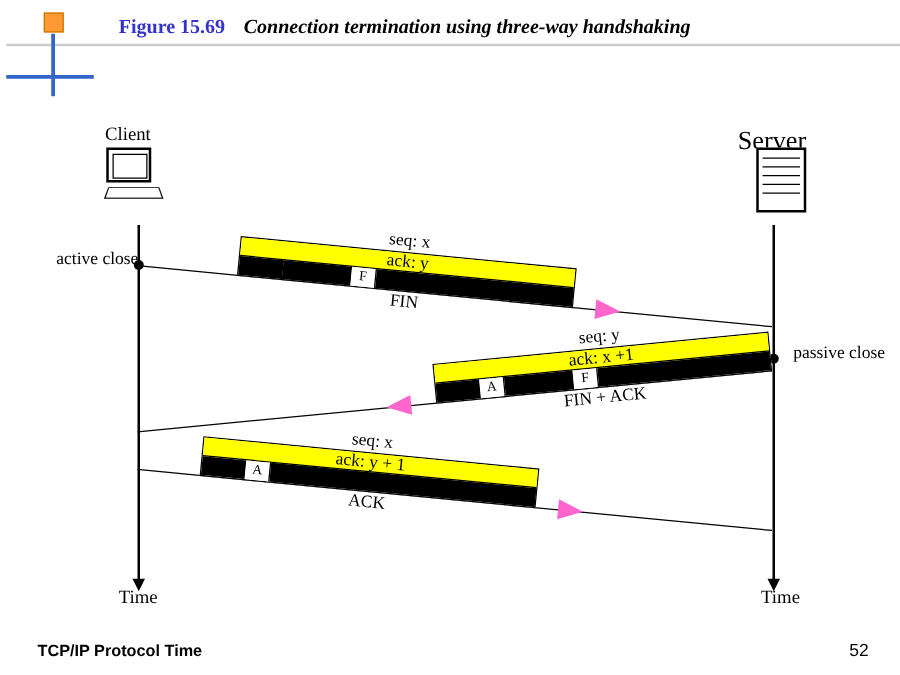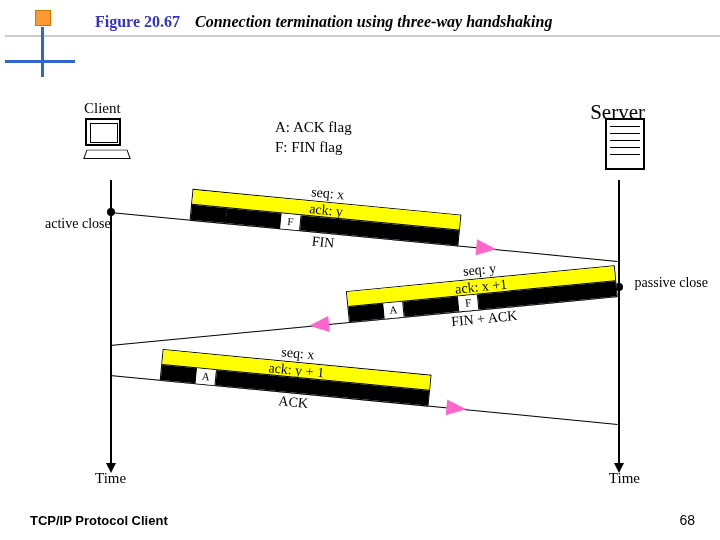--- a/index.html
+++ b/index.html
@@ -29,21 +29,21 @@
     .server-box { width: 40px; height: 52px; border: 2px solid #000; background: #fff; }
     .server-slot { height: 5px; border-bottom: 1px solid #000; margin: 2px 3px; }
     
     .axis-client { position: absolute; left: 50px; top: 80px; width: 2px; height: 285px; background: #000; }
     .axis-server { position: absolute; right: 40px; top: 80px; width: 2px; height: 285px; background: #000; }
     .arrow-down { width: 0; height: 0; border-left: 5px solid transparent; border-right: 5px solid transparent; border-top: 10px solid #000; position: absolute; }
     
     .time-l { position: absolute; left: 35px; top: 370px; font-size: 15px; }
     .time-r { position: absolute; right: 20px; top: 370px; font-size: 15px; }
     
-    .active-close { position: absolute; left: -15px; top: 100px; font-size: 14px; text-align: center; line-height: 1.1; margin-top: 16px; }
+    .active-close { position: absolute; left: -15px; top: 100px; font-size: 14px; text-align: center; line-height: 1.1; }
     .passive-close { position: absolute; right: -48px; top: 175px; font-size: 14px; text-align: right; line-height: 1.1; }
     
     .legend { position: absolute; left: 215px; top: 18px; font-size: 15px; line-height: 1.3; }
     
     .dot { width: 8px; height: 8px; background: #000; border-radius: 50%; position: absolute; }
     
     .segment { position: absolute; transform-origin: left center; }
     .seg-line { position: absolute; width: 100%; height: 1px; background: #000; top: 50%; }
     .seg-box { position: absolute; border: 1px solid #000; background: #fff; }
     .seg-yellow { background: #ffff00; height: 15px; border-bottom: 1px solid #000; }
@@ -59,21 +59,21 @@
     .page-num { position: absolute; bottom: 12px; right: 25px; font-size: 14px; font-family: Arial, sans-serif; }
   </style>
 </head>
 <body>
 
 <div class="header">
   <div class="header-bullet"></div>
   <div class="header-line-h"></div>
   <div class="header-line-v"></div>
   <div class="header-line-h2"></div>
-  <div class="fig-num">Figure 20.67</div>
+  <div class="fig-num">Figure 15.69</div>
   <div class="fig-title">Connection termination using three-way handshaking</div>
 </div>
 
 <div class="diagram">
   <div class="client-label">Client</div>
   <div class="server-label">Server</div>
 
   <div class="client-icon">
     <div class="monitor"></div>
     <div class="keyboard"></div>
@@ -81,24 +81,20 @@
   <div class="server-icon">
     <div class="server-box">
       <div class="server-slot"></div>
         <div class="server-slot"></div>
         <div class="server-slot"></div>
       <div class="server-slot"></div>
         <div class="server-slot"></div>
     </div>
   </div>
 
-  <div class="legend">
-    <div>A: ACK flag</div>
-    <div>F: FIN flag</div>
-  </div>
 
   <div class="axis-client"></div>
   <div class="arrow-down" style="left:46px; top:363px;"></div>
   <div class="axis-server"></div>
   <div class="arrow-down" style="right:36px; top:363px;"></div>
 
   <div class="time-l">Time</div>
   <div class="time-r">Time</div>
 
   <div class="active-close">
@@ -160,14 +156,14 @@
         <div class="flag-cell flag-white" style="width:20px;">A</div>
         <div class="flag-cell flag-black" style="flex:1;"></div>
       </div>
     </div>
     <div class="seg-label" style="top:2px; left:50px; width:270px;">ACK</div>
     <div class="pink-arrow" style="left:338px; top:-8px; border-top:8px solid transparent; border-bottom:8px solid transparent; border-left:20px solid #ff66cc;"></div>
   </div>
 
 </div>
 
-<div class="footer-text">TCP/IP Protocol Client</div>
-<div class="page-num">68</div>
+<div class="footer-text">TCP/IP Protocol Time</div>
+<div class="page-num">52</div>
 
 </body></html>

